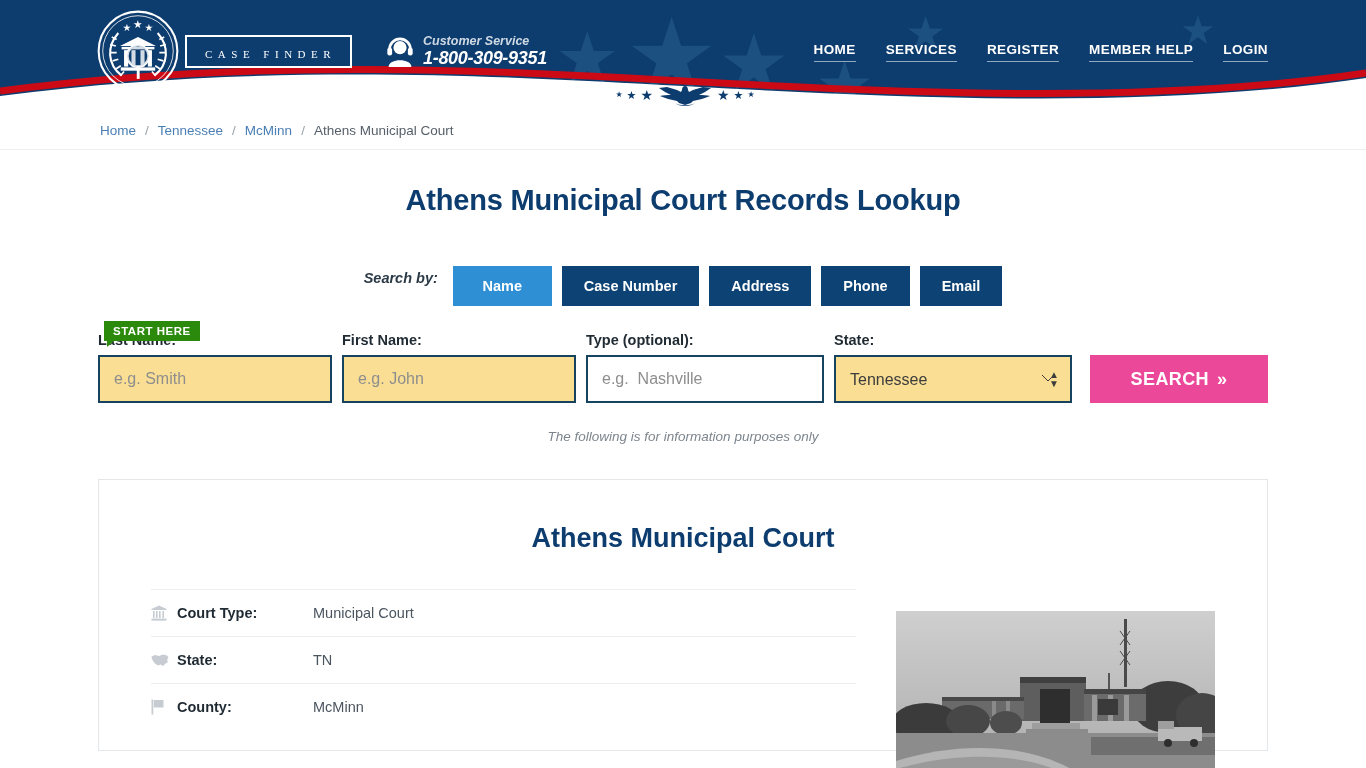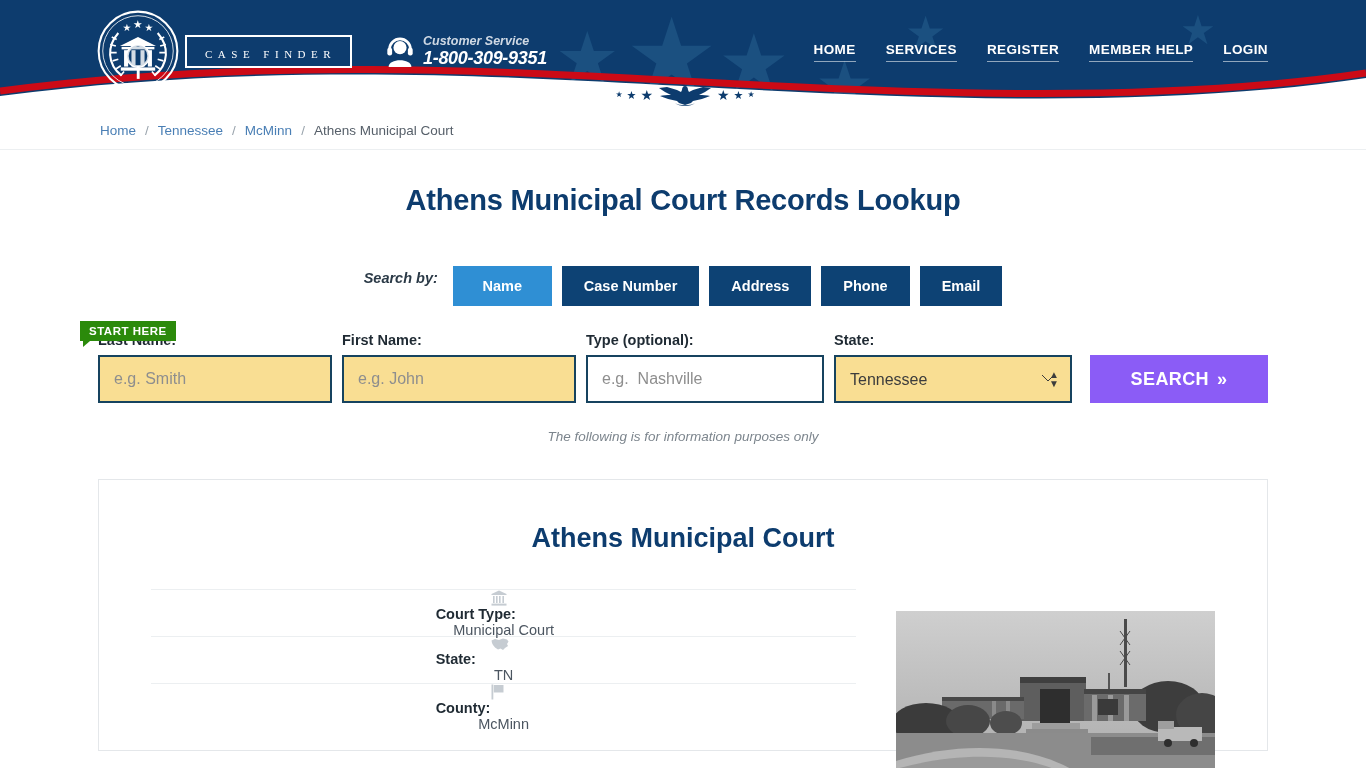--- a/index.html
+++ b/index.html
@@ -120,21 +120,21 @@
     display: flex; align-items: center; justify-content: center;
     cursor: pointer; border: none;
     font-family: "Liberation Sans", sans-serif;
     margin-top: 16px;
   }
   .tab.active { background: #2f8fd4; min-width: 99px; }
 
   
   .formwrap { position: relative; margin-top: 26px; padding: 0 98px; }
   .start-badge {
-    position: absolute; left: 80px; top: -11px;
+    position: absolute; left: 104px; top: -11px;
     background: #2b8a0b; color: #ffffff;
     font-size: 11.5px; font-weight: bold; letter-spacing: 0.5px;
     padding: 4px 9px 4px 9px;
   }
   .start-badge::after {
     content: ""; position: absolute; left: 3px; top: 100%;
     border-left: 7px solid #2b8a0b;
     border-bottom: 6px solid transparent;
   }
   .formrow { display: flex; align-items: flex-end; gap: 10px; margin-top: 20px; }
@@ -169,21 +169,21 @@
     background-repeat: no-repeat;
   }
   .state-wrap { position: relative; }
   .state-arrows {
     position: absolute; right: 13px; top: 50%; transform: translateY(-50%);
     font-size: 10px; color: #3c3c3c; line-height: 9px; text-align: center;
     pointer-events: none;
   }
   .search-btn {
     height: 48px; width: 190px; margin-left: 8px;
-    background: #8b5cf6; color: #ffffff;
+    background: #ec4899; color: #ffffff;
     font-size: 18px; font-weight: bold; letter-spacing: 0.4px;
     border: none; cursor: pointer;
     display: flex; align-items: center; justify-content: center; gap: 8px;
     font-family: "Liberation Sans", sans-serif;
   }
   .disclaimer {
     text-align: center; margin-top: 26px;
     color: #7c858d; font-size: 13.5px; font-style: italic;
   }
 
@@ -198,21 +198,20 @@
   .card-title {
     text-align: center; color: #0d3c6e;
     font-size: 27px; font-weight: bold; padding-top: 43px;
   }
   .card-body { display: flex; margin-top: 35px; }
   .detail-list { width: 708px; }
   .detail-row {
     display: flex; align-items: center;
     height: 47px;
     border-top: 1px solid #eceff1;
-    flex-direction: column;
   }
   .detail-icon {
     width: 26px; color: #c6ccd2;
     display: flex; align-items: center; justify-content: flex-start;
   }
   .detail-label {
     width: 136px; color: #1f2a33; font-size: 14.5px; font-weight: bold;
   }
   .detail-value { color: #4b5560; font-size: 14.5px; }
   .court-photo {

